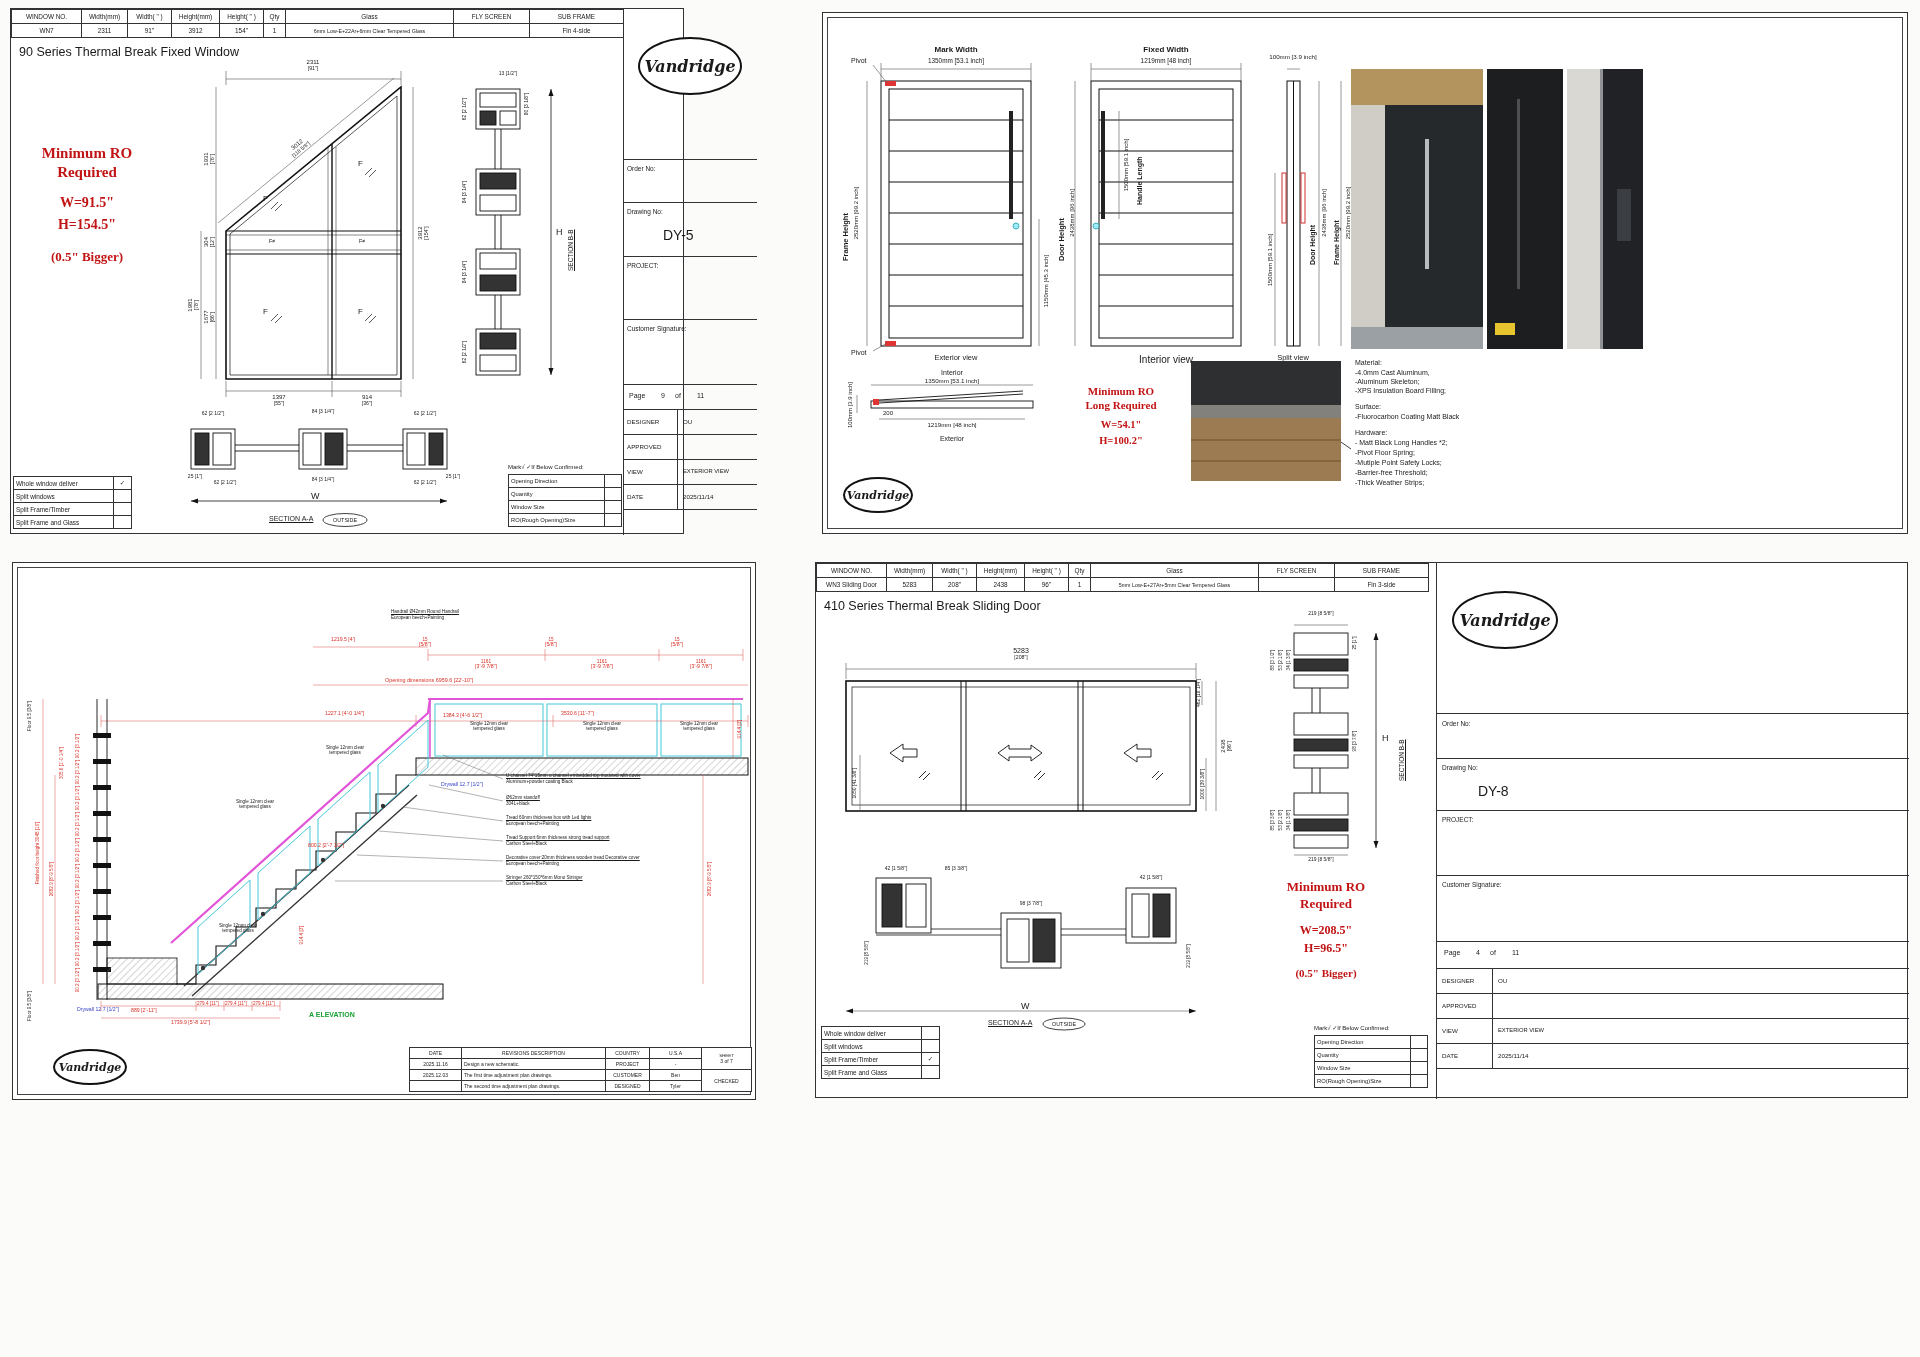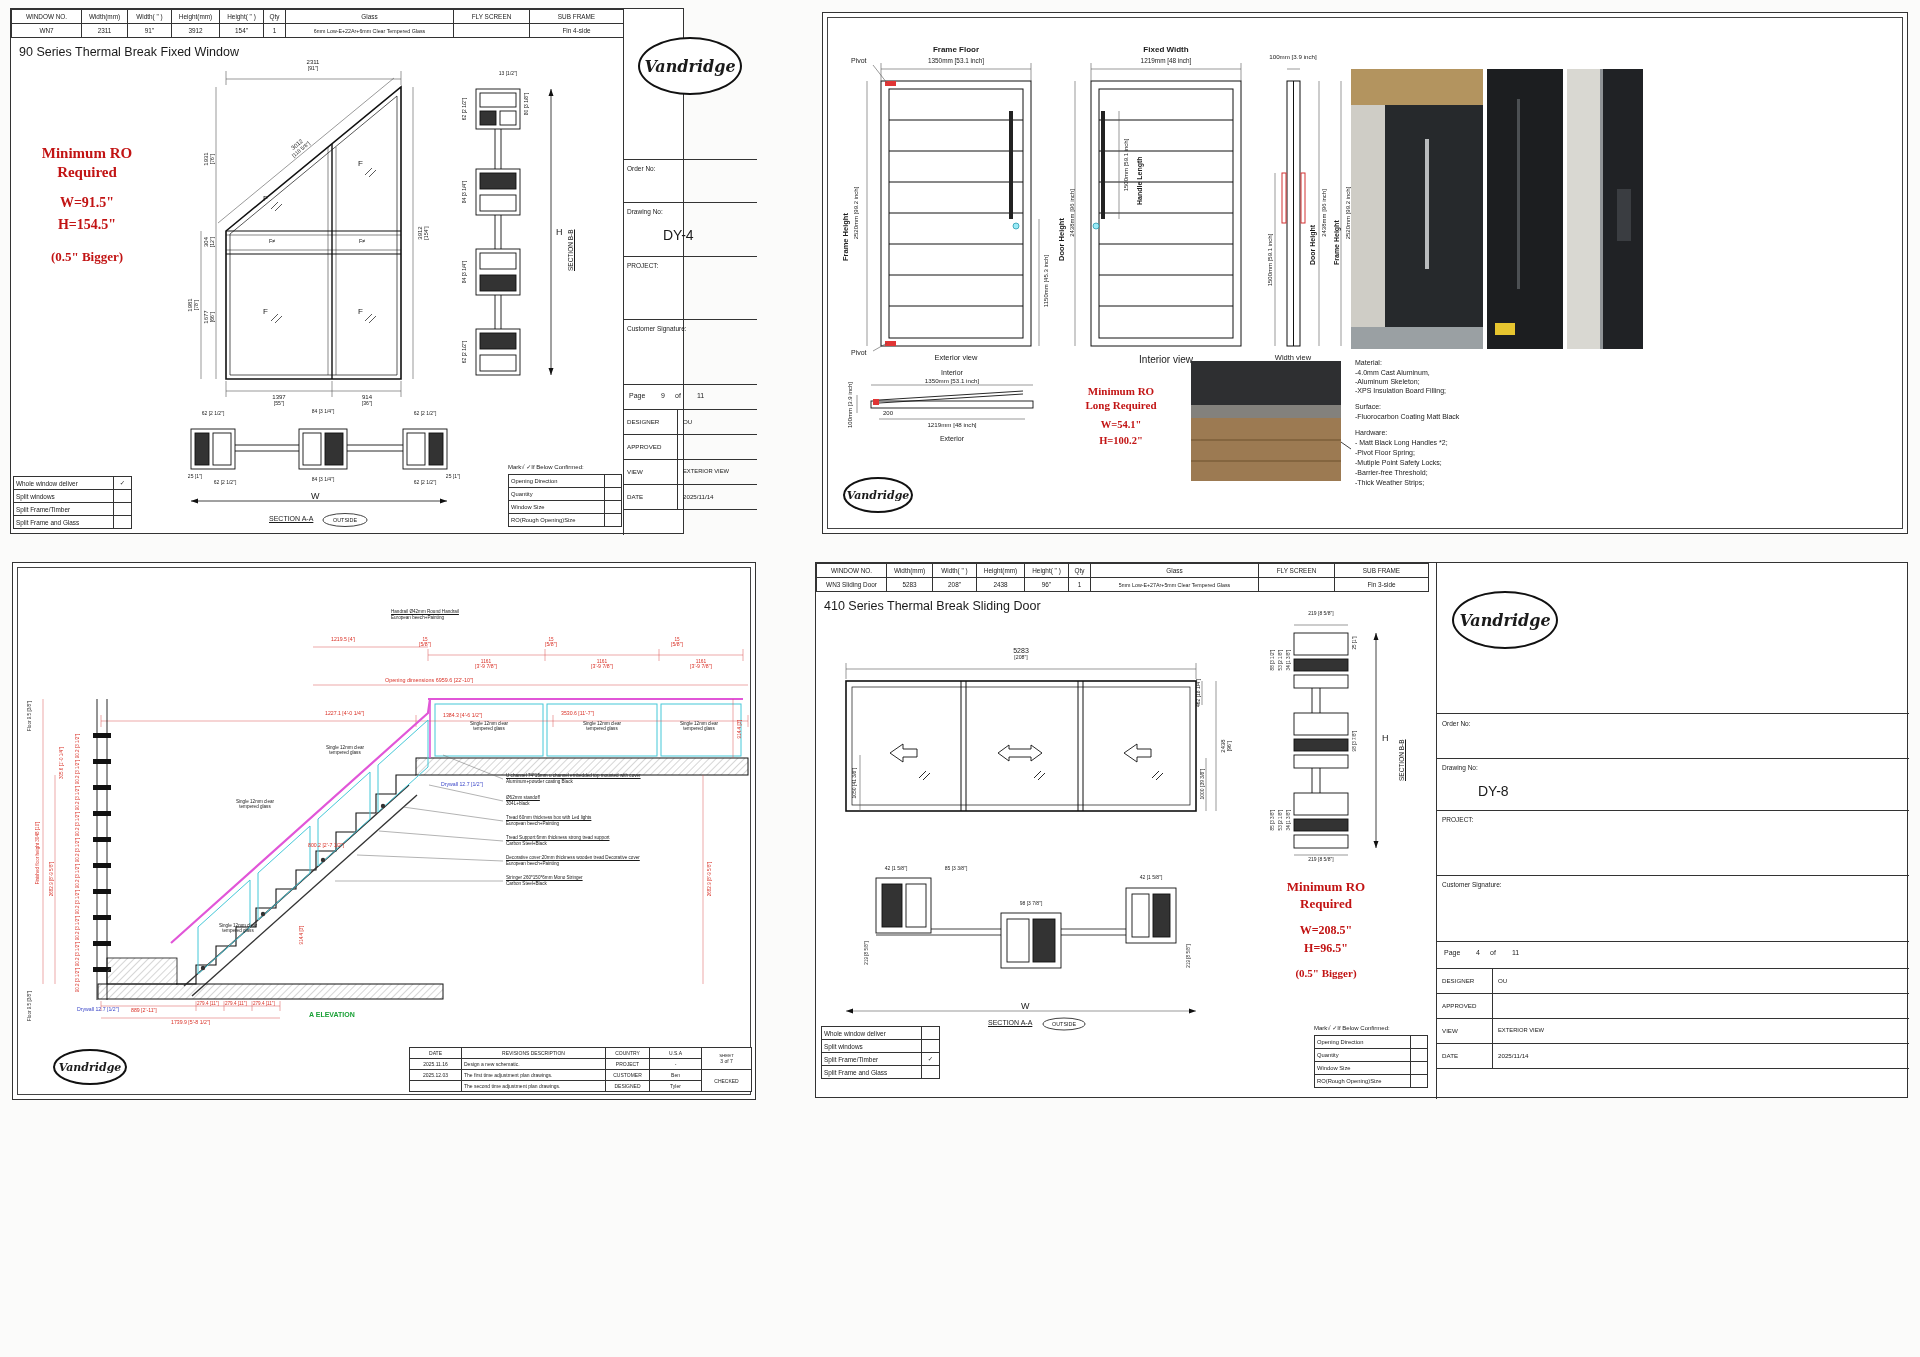--- a/index.html
+++ b/index.html
@@ -304,21 +304,21 @@
   <div class="hline" style="left:612px;top:310px;width:134px"></div>
   <div class="hline" style="left:612px;top:375px;width:134px"></div>
   <div class="hline" style="left:612px;top:400px;width:134px"></div>
   <div class="hline" style="left:612px;top:425px;width:134px"></div>
   <div class="hline" style="left:612px;top:450px;width:134px"></div>
   <div class="hline" style="left:612px;top:475px;width:134px"></div>
   <div class="hline" style="left:612px;top:500px;width:134px"></div>
   <div class="vline" style="left:666px;top:400px;height:100px"></div>
   <div class="lbl" style="left:616px;top:156px;font-size:6.5px">Order No:</div>
   <div class="lbl" style="left:616px;top:199px;font-size:6.5px">Drawing No:</div>
-  <div class="lbl" style="left:652px;top:218px;font-size:14px">DY-4</div>
+  <div class="lbl" style="left:652px;top:218px;font-size:14px">DY-5</div>
   <div class="lbl" style="left:616px;top:253px;font-size:6.5px">PROJECT:</div>
   <div class="lbl" style="left:616px;top:316px;font-size:6.5px">Customer Signature:</div>
   <div class="lbl" style="left:618px;top:383px;font-size:7px">Page</div>
   <div class="lbl" style="left:650px;top:383px;font-size:7px">9</div>
   <div class="lbl" style="left:664px;top:383px;font-size:7px">of</div>
   <div class="lbl" style="left:686px;top:383px;font-size:7px">11</div>
   <div class="lbl" style="left:616px;top:409px;font-size:6.2px">DESIGNER</div>
   <div class="lbl" style="left:672px;top:409px;font-size:6.2px">OU</div>
   <div class="lbl" style="left:616px;top:434px;font-size:6.2px">APPROVED</div>
   <div class="lbl" style="left:616px;top:459px;font-size:6.2px">VIEW</div>
@@ -397,21 +397,21 @@
     <rect x="50" y="386" width="6" height="6" fill="#e03535"></rect>
     <g stroke="#555" stroke-width="0.6">
       <line x1="48" y1="372" x2="210" y2="372"></line>
       <line x1="56" y1="406" x2="202" y2="406"></line>
       <line x1="34" y1="382" x2="34" y2="400"></line>
     </g>
 
     <line x1="528" y1="436" x2="505" y2="420" stroke="#111" stroke-width="0.8"></line>
   </svg>
 
-  <div class="lbl b c" style="left:133px;top:32px;font-size:8px">Frame Floor</div>
+  <div class="lbl b c" style="left:133px;top:32px;font-size:8px">Mark Width</div>
   <div class="lbl c" style="left:133px;top:44px;font-size:6.4px">1350mm [53.1 inch]</div>
   <div class="lbl" style="left:28px;top:44px">Pivot</div>
   <div class="lbl" style="left:28px;top:336px">Pivot</div>
   <div class="vlbl b" style="left:18px;top:248px;font-size:7.5px">Frame Height</div>
   <div class="vdim" style="left:30px;top:200px">2520mm [99.2 inch]</div>
   <div class="vdim" style="left:220px;top:268px">1150mm [45.3 inch]</div>
   <div class="lbl c" style="left:133px;top:341px;font-size:7.5px">Exterior view</div>
 
   <div class="lbl b c" style="left:343px;top:32px;font-size:8px">Fixed Width</div>
   <div class="lbl c" style="left:343px;top:44px;font-size:6.4px">1219mm [48 inch]</div>
@@ -420,21 +420,21 @@
   <div class="vdim" style="left:300px;top:152px">1500mm [59.1 inch]</div>
   <div class="vlbl b" style="left:313px;top:192px;font-size:7px">Handle Length</div>
   <div class="lbl c" style="left:343px;top:341px;font-size:10px">Interior view</div>
 
   <div class="lbl c" style="left:470px;top:40px;font-size:6.2px">100mm [3.9 inch]</div>
   <div class="vdim" style="left:444px;top:247px">1500mm [59.1 inch]</div>
   <div class="vlbl b" style="left:486px;top:252px;font-size:7px">Door Height</div>
   <div class="vdim" style="left:498px;top:200px">2438mm [96 inch]</div>
   <div class="vlbl b" style="left:510px;top:252px;font-size:7px">Frame Height</div>
   <div class="vdim" style="left:522px;top:200px">2520mm [99.2 inch]</div>
-  <div class="lbl c" style="left:470px;top:341px;font-size:7.5px">Width view</div>
+  <div class="lbl c" style="left:470px;top:341px;font-size:7.5px">Split view</div>
 
   <div class="lbl c" style="left:129px;top:356px;font-size:7px">Interior</div>
   <div class="lbl c" style="left:129px;top:364px;font-size:6.2px">1350mm [53.1 inch]</div>
   <div class="lbl" style="left:60px;top:397px;font-size:6px">200</div>
   <div class="vdim" style="left:24px;top:392px">100mm [3.9 inch]</div>
   <div class="lbl c" style="left:129px;top:408px;font-size:6.2px">1219mm [48 inch]</div>
   <div class="lbl c" style="left:129px;top:422px;font-size:7px">Exterior</div>
 
   <div class="ro" style="left:298px;top:372px;font-size:11px">Minimum RO</div>
   <div class="ro" style="left:298px;top:386px;font-size:11px">Long Required</div>

